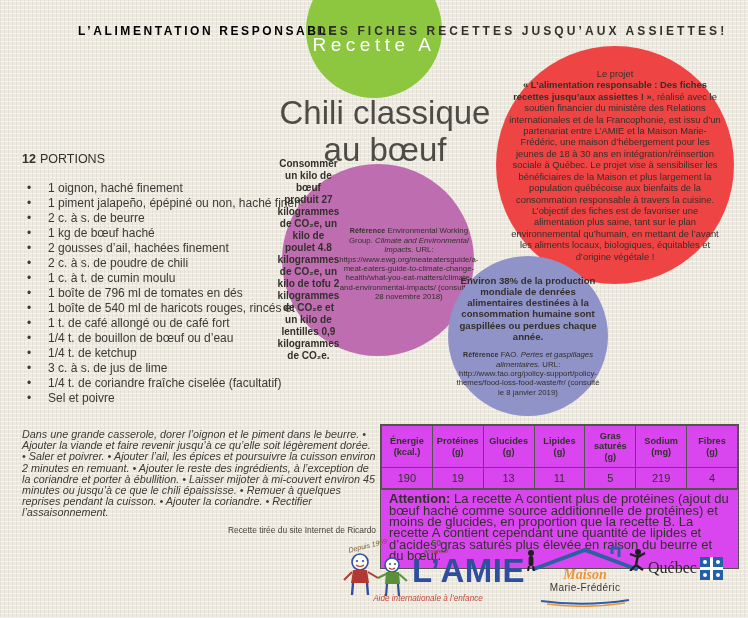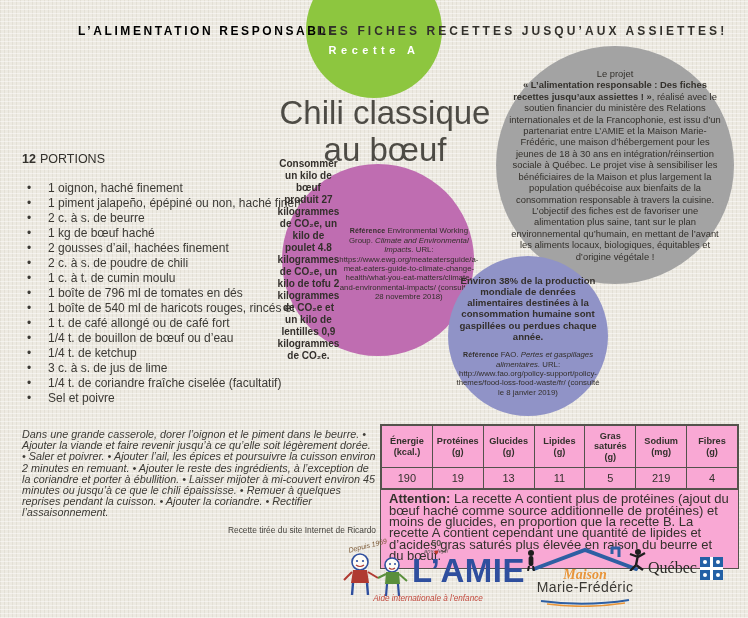--- a/index.html
+++ b/index.html
@@ -13,32 +13,32 @@
     content:""; position:absolute; inset:0; pointer-events:none; z-index:0;
     background-image:
       repeating-linear-gradient(0deg, rgba(255,255,255,.45) 0 1px, transparent 1px 4px),
       repeating-linear-gradient(90deg, rgba(201,196,182,.28) 0 1px, transparent 1px 4px);
   }
   .circle { position:absolute; border-radius:50%; z-index:1; }
   .c-green { left:306px; top:-38px; width:136px; height:136px; background:#8dc63f; }
   .c-orchid { left:282px; top:164px; width:192px; height:192px; background:#bf6db1;
     display:flex; align-items:center; justify-content:center;
     text-align:center; padding:12px 10px; }
-  .c-salmon { left:496px; top:46px; width:238px; height:238px; background:#a3a3a3;
+  .c-salmon { left:496px; top:46px; width:238px; height:238px; background:#ef4444;
     display:flex; align-items:center; justify-content:center; text-align:center; padding:15px 13px; }
   .c-peri { left:448px; top:256px; width:160px; height:160px; background:#9093c7;
     display:flex; flex-direction:column; align-items:center; justify-content:center;
     text-align:center; padding:10px 8px; }
 
   .header-left { position:absolute; left:78px; top:24px; z-index:5;
     font-size:12px; font-weight:bold; letter-spacing:2.6px; color:#000000; }
   .header-right { position:absolute; left:317px; top:24px; z-index:5;
     font-size:12px; font-weight:600; letter-spacing:3.1px; color:#33312c; }
   .badge { position:absolute; left:0; bottom:42px; width:100%; text-align:center;
-    color:#fff; font-size:11px; font-weight:bold; letter-spacing:4.5px; }
+    color:#fff; font-size:19px; font-weight:normal; letter-spacing:4.5px; }
 
   .title { position:absolute; left:228px; top:94px; width:314px; z-index:2;
     text-align:center; font-size:33px; line-height:37px; color:#4d4b45; font-weight:400; }
 
   .portions { position:absolute; left:22px; top:152px; font-size:12.5px; color:#33312c; }
   .portions b { margin-right:4px;text-align:center; }
 
   .ingredients { position:absolute; left:22px; top:182px; width:345px; list-style:none; }
   .ingredients li { position:relative; padding-left:26px; margin-bottom:2px;
     font-size:12px; line-height:13px; color:#3c3a35; }
@@ -52,21 +52,21 @@
 
   .bubble-head { font-weight:bold; font-size:10px; line-height:12px; color:#332f2b; }
   .c-peri .bubble-head { font-size:9.6px; line-height:11.2px; }
   .ref { margin-top:8px; font-size:7.8px; line-height:9.4px; color:#332f2b; }
   .ref .ref-label { font-size:7px; letter-spacing:.2px; }
   .c-salmon .bubble-text { font-size:9.4px; line-height:11.4px; color:#33302b; }
   .c-salmon .bubble-text .intro { display:block; }
   .c-salmon .bubble-text b { font-size:9.4px; }
 
   .nutrition-box { position:absolute; left:380px; top:424px; width:359px; z-index:2;
-    background:#f9a8d4; border:1.5px solid #54524c; }
+    background:#d946ef; border:1.5px solid #54524c; }
   .nutrition-box table { width:100%; border-collapse:collapse; table-layout:fixed; }
   .nutrition-box th, .nutrition-box td { border:1px solid #54524c; text-align:center; }
   .nutrition-box th { font-size:9.2px; line-height:10.4px; font-weight:bold;
     padding:5px 2px; height:38px; vertical-align:middle; color:#33312c; }
   .nutrition-box td { font-size:11px; padding:4px 0; color:#33312c; }
   .cn, .cu { display:block; }
   .attention { padding:3px 8px 6px 8px; font-size:13px; line-height:11.4px;
     color:#33312c; border-top:1px solid #54524c; text-align:left; }
 
   .logo { position:absolute; z-index:2; }
@@ -79,21 +79,21 @@
   .amie .fifty small { display:block; font-weight:400; font-style:italic; font-size:6px; }
   .amie .name { position:absolute; left:74px; top:13px; font-size:33px; font-weight:bold;
     color:#2f4f9e; letter-spacing:.5px; }
   .amie .heart { position:absolute; left:96px; top:9px; font-size:8px; color:#c0392b; }
   .amie .tagline { position:absolute; left:2px; top:55px; width:176px; text-align:center;
     font-size:8.2px; font-style:italic; color:#c24a3e; }
 
   .maison { left:524px; top:545px; width:122px; height:58px; text-align:center; }
   .maison .m1 { font-family:"Liberation Serif", serif; font-style:italic; font-weight:bold;
     font-size:14px; color:#e8953a; margin-top:-7px; line-height:14px; }
-  .maison .m2 { font-size:14px; color:#3a3834; letter-spacing:.4px; line-height:11px; }
+  .maison .m2 { font-size:10px; color:#3a3834; letter-spacing:.4px; line-height:11px; }
 
   .quebec { left:648px; top:551px; width:98px; height:34px; display:flex;
     align-items:center; }
   .quebec .qname { font-family:"Liberation Serif", serif; font-size:16px; color:#2b2a27; }
   .qflag { position:relative; width:23px; height:23px; background:#fff; margin-left:3px; }
   .qcell { position:absolute; width:10px; height:10px; background:#2360a5;
     display:flex; align-items:center; justify-content:center; }
   .qcell i { width:4px; height:4px; background:#fff; border-radius:50%; display:block; }
   .q1 { left:0; top:0; } .q2 { right:0; top:0; } .q3 { left:0; bottom:0; } .q4 { right:0; bottom:0; }
 </style>

